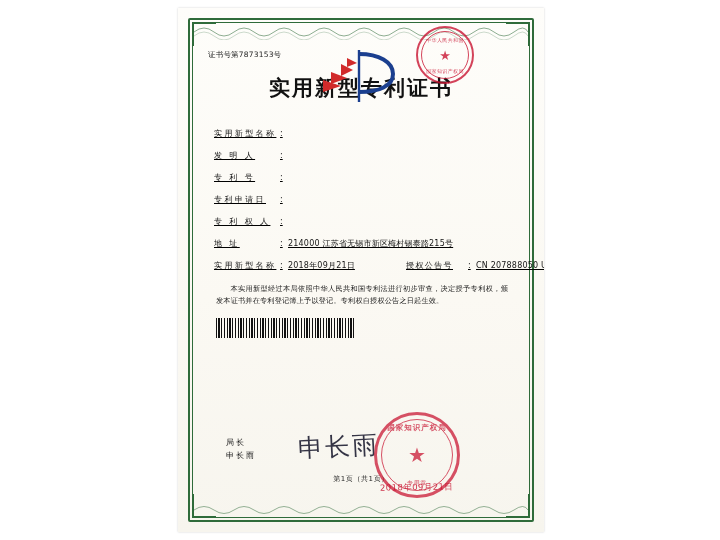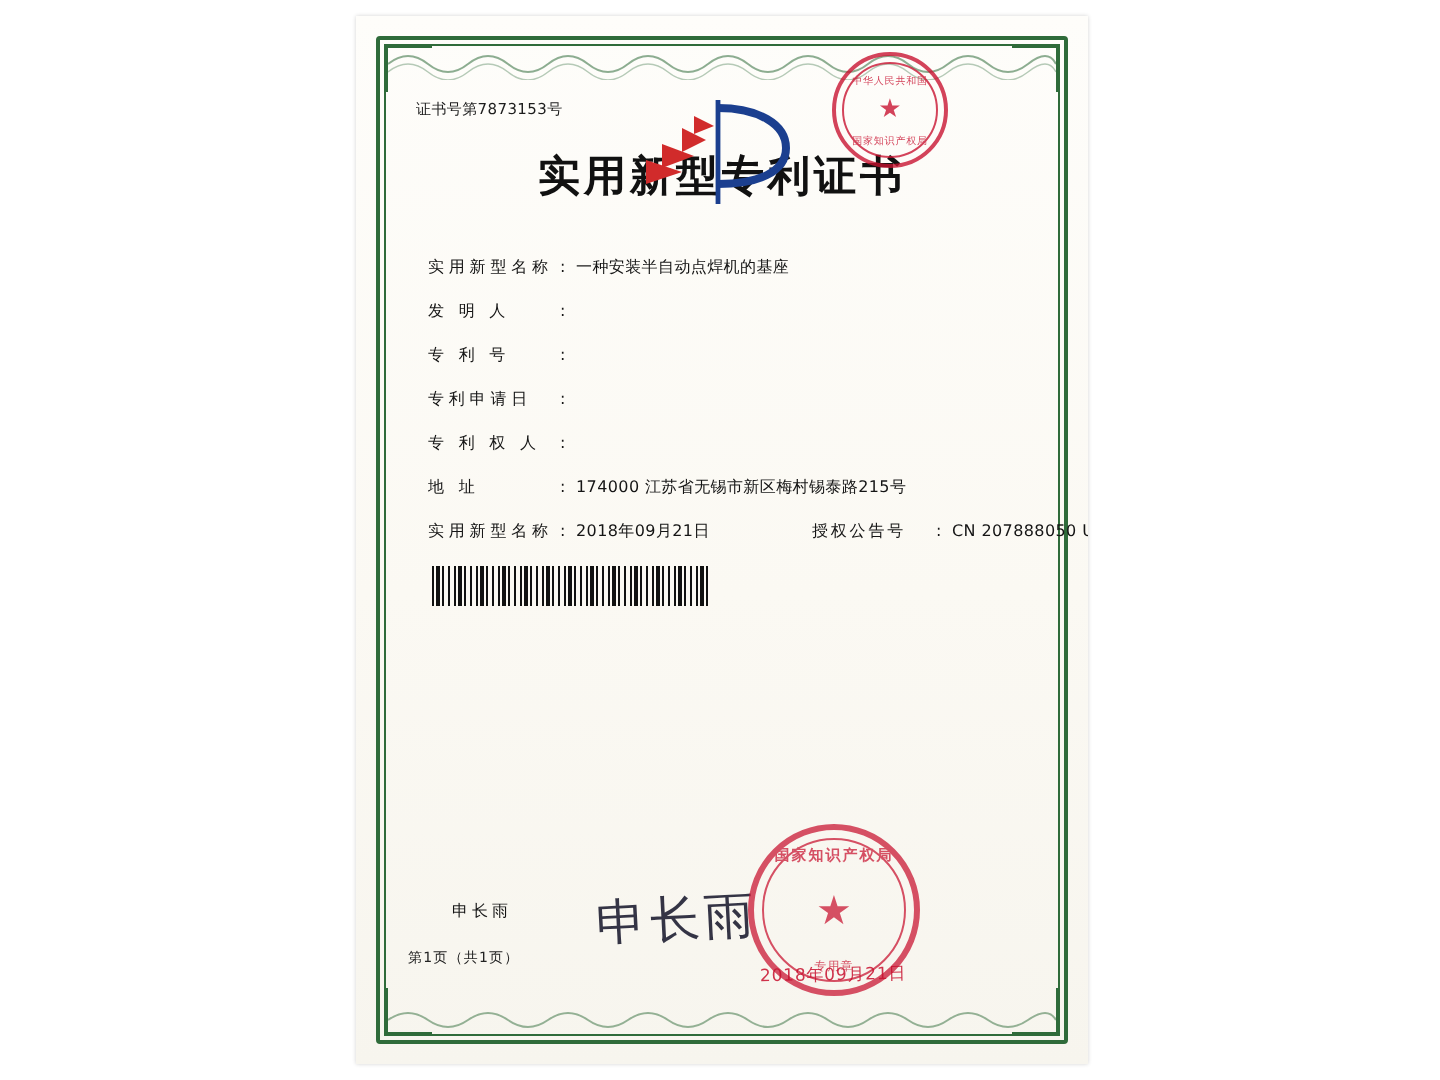--- a/index.html
+++ b/index.html
@@ -112,20 +112,21 @@
     font-size: 21px;
     letter-spacing: 2px;
     color: #111;
     margin-top: 14px;
   }
   
   #fields {
     margin-top: 26px;
     margin-left: 10px;
     margin-right: 6px;
+    text-decoration: underline;
   }
   .field-row {
     display: flex;
     align-items: baseline;
     font-size: 8px;
     color: #151515;
     margin-bottom: 11px;
     line-height: 11px;
   }
   .field-label {
@@ -200,20 +201,21 @@
     letter-spacing: 2px;
     transform: rotate(-3deg);
     opacity: 0.88;
   }
   
   #page-footer {
     position: absolute;
     bottom: 22px;
     left: 0;
     right: 0;
+    text-align: center;
     font-size: 7px;
     color: #222;
     letter-spacing: 0.6px;
   }
   
   .seal {
     position: absolute;
     border-radius: 50%;
     border: 2px solid #c8102e;
     color: #c8102e;
@@ -344,21 +346,20 @@
         </svg>
       </div>
 
       <div id="main-title">实用新型专利证书</div>
 
       <div id="fields">
 
         <div class="field-row">
           <span class="field-label">实用新型名称</span>
           <span class="field-colon">:</span>
-          <span class="field-value">一种安装半自动点焊机的基座</span>
         </div>
 
         <div class="field-row">
           <span class="field-label">发 明 人</span>
           <span class="field-colon">:</span>
         </div>
 
         <div class="field-row">
           <span class="field-label">专 利 号</span>
           <span class="field-colon">:</span>
@@ -370,40 +371,42 @@
         </div>
 
         <div class="field-row">
           <span class="field-label">专 利 权 人</span>
           <span class="field-colon">:</span>
         </div>
 
         <div class="field-row">
           <span class="field-label">地 址</span>
           <span class="field-colon">:</span>
-          <span class="field-value">174000 江苏省无锡市新区梅村锡泰路215号</span>
+          <span class="field-value">214000 江苏省无锡市新区梅村锡泰路215号</span>
         </div>
 
         <div class="field-row split">
           <span class="field-label">实用新型名称</span>
           <span class="field-colon">:</span>
           <span class="field-value">2018年09月21日</span>
           <span class="field-label2">授权公告号</span>
           <span class="field-colon">:</span>
           <span class="field-value">CN 207888050 U</span>
         </div>
 
       </div>
 
       <div id="paragraphs">
+        <div class="para">本实用新型经过本局依照中华人民共和国专利法进行初步审查，决定授予专利权，颁发本证书并在专利登记簿上予以登记。专利权自授权公告之日起生效。</div>
       </div>
 
       <div id="barcode"></div>
 
       <div id="sign-block">
+        <div class="sign-label">局长</div>
         <div class="sign-label">申长雨</div>
         <div id="handwriting">申长雨</div>
       </div>
 
       <div id="page-footer">第1页（共1页）</div>
 
     </div>
 
     <div class="seal" id="seal-top">
       <div class="seal-inner"></div>

